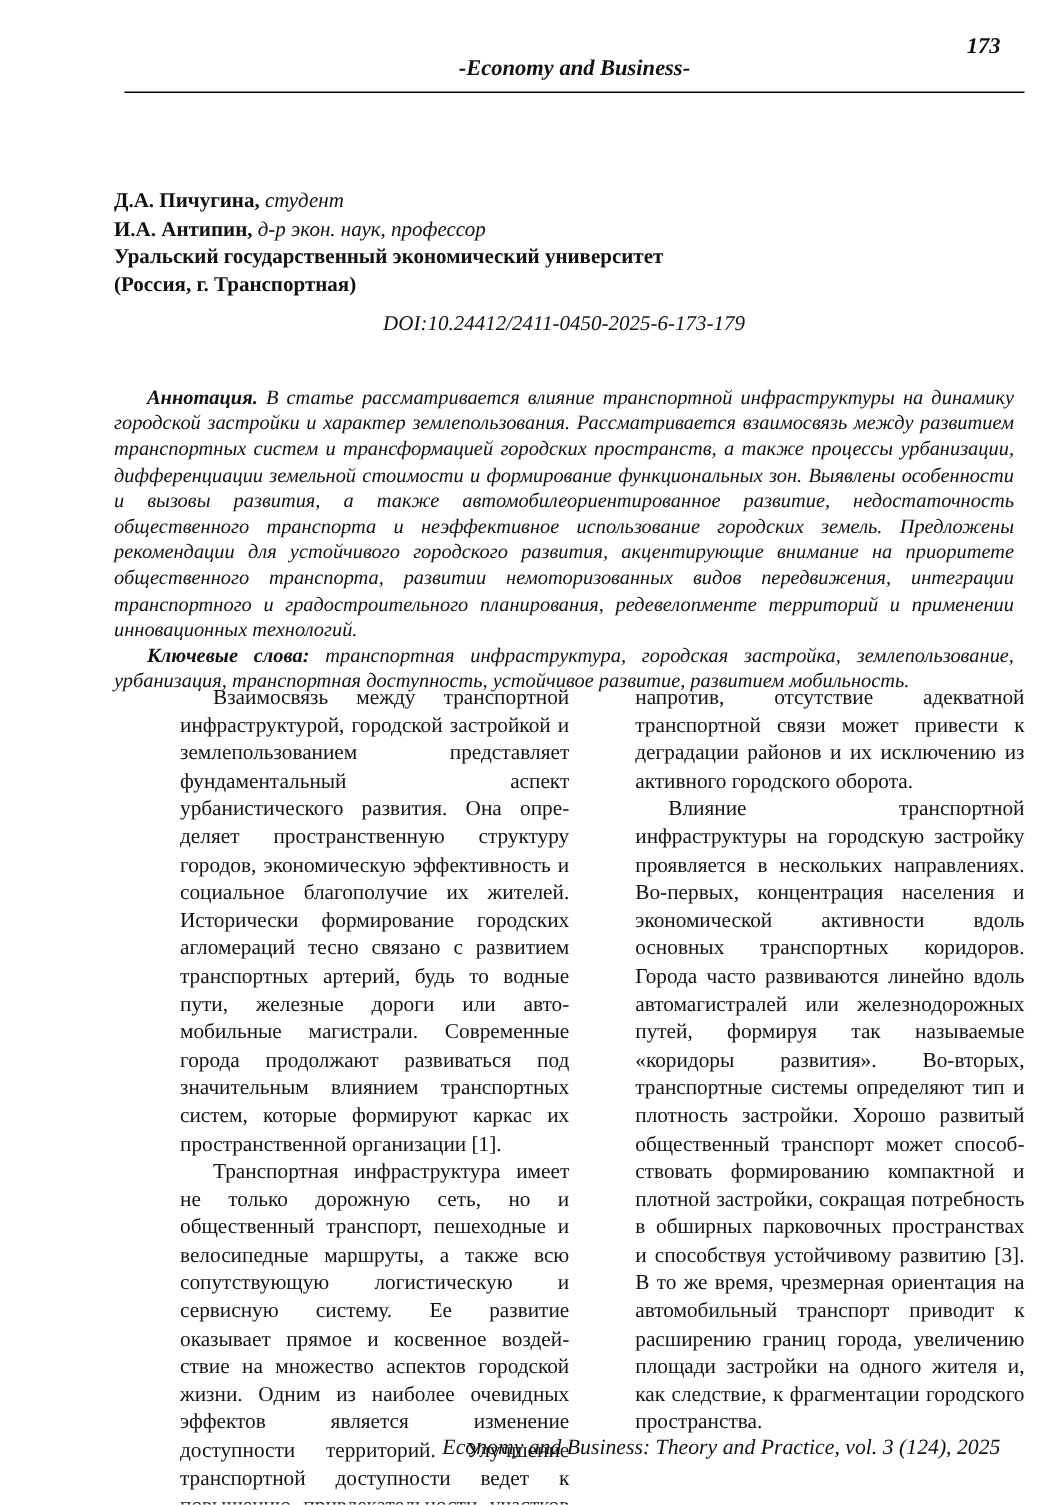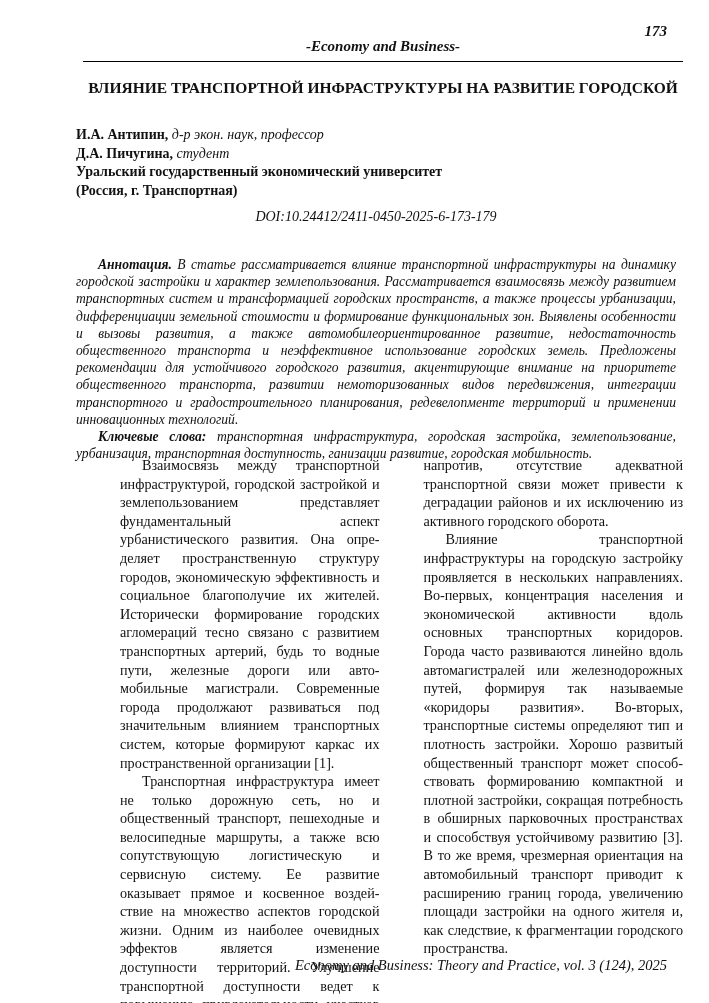--- a/index.html
+++ b/index.html
@@ -28,39 +28,38 @@
   .footer { position: absolute; top: 957px; right: 42px; font-size: 14.5px; font-style: italic; }
 </style>
 </head>
 <body>
 
 <div class="page-number">173</div>
 <div class="running-head">-Economy and Business-</div>
 <div class="rule"></div>
 
 <div class="title">
-  <div>ВЛИЯНИЕ ТРАНСПОРТНОЙ ИНФРАСТРУКТУРЫ НА РАЗВИТИЕ ГОРОДСКОЙ</div>
 </div>
 
 <div class="authors">
   <div>
-    <span class="name">И.А. Антипин,</span><span class="role"> д-р экон. наук, профессор</span>
+    <span class="name">Д.А. Пичугина,</span><span class="role"> студент</span>
   </div>
   <div>
-    <span class="name">Д.А. Пичугина,</span><span class="role"> студент</span>
+    <span class="name">И.А. Антипин,</span><span class="role"> д-р экон. наук, профессор</span>
   </div>
   <span class="aff">Уральский государственный экономический университет</span>
   <span class="aff">(Россия, г. Транспортная)</span>
 </div>
 
 <div class="doi">DOI:10.24412/2411-0450-2025-6-173-179</div>
 
 <div class="abstract">
   <p><span class="label">Аннотация.</span><span> В статье рассматривается влияние транспортной инфраструктуры на динамику городской застройки и характер землепользования. Рассматривается взаимосвязь между развитием транспортных систем и трансформацией городских пространств, а также процессы урбанизации, дифференциации земельной стоимости и формирование функциональных зон. Выявлены особенности и вызовы развития, а также автомобилеориентированное развитие, недостаточность общественного транспорта и неэффективное использование городских земель. Предложены рекомендации для устойчивого городского развития, акцентирующие внимание на приоритете общественного транспорта, развитии немоторизованных видов передвижения, интеграции транспортного и градостроительного планирования, редевелопменте территорий и применении инновационных технологий.</span></p>
-  <p><span class="label">Ключевые слова:</span><span> транспортная инфраструктура, городская застройка, землепользование, урбанизация, транспортная доступность, ганизации развитие, городская мобильность.</span></p>
+  <p><span class="label">Ключевые слова:</span><span> транспортная инфраструктура, городская застройка, землепользование, урбанизация, транспортная доступность, устойчивое развитие, развитием мобильность.</span></p>
 </div>
 
 <div class="columns">
   <div class="col">
     <p>Взаимосвязь между транспортной инфра­структурой, городской застройкой и земле­пользованием представляет фундаментальный аспект урбанистического развития. Она опре­деляет пространственную структуру городов, экономическую эффективность и социальное благополучие их жителей. Исторически фор­мирование городских агломераций тесно свя­зано с развитием транспортных артерий, будь то водные пути, железные дороги или авто­мобильные магистрали. Современные города продолжают развиваться под значительным влиянием транспортных систем, которые формируют каркас их пространственной ор­ганизации [1].</p>
     <p>Транспортная инфраструктура имеет не только дорожную сеть, но и общественный транспорт, пешеходные и велосипедные маршруты, а также всю сопутствующую ло­гистическую и сервисную систему. Ее разви­тие оказывает прямое и косвенное воздей­ствие на множество аспектов городской жиз­ни. Одним из наиболее очевидных эффектов является изменение доступности территорий. Улучшение транспортной доступности ведет к повышению привлекательности участков для строительства и развития бизнеса, что, в свою очередь, стимулирует рост стоимости земли и интенсификацию застройки [2]. И</p>
   </div>
   <div class="col">
     <p class="cont">напротив, отсутствие адекватной транспорт­ной связи может привести к деградации райо­нов и их исключению из активного городско­го оборота.</p>
     <p>Влияние транспортной инфраструктуры на городскую застройку проявляется в несколь­ких направлениях. Во-первых, концентрация населения и экономической активности вдоль основных транспортных коридоров. Города часто развиваются линейно вдоль автомаги­стралей или железнодорожных путей, форми­руя так называемые «коридоры развития». Во-вторых, транспортные системы определя­ют тип и плотность застройки. Хорошо разви­тый общественный транспорт может способ­ствовать формированию компактной и плот­ной застройки, сокращая потребность в об­ширных парковочных пространствах и спо­собствуя устойчивому развитию [3]. В то же время, чрезмерная ориентация на автомо­бильный транспорт приводит к расширению границ города, увеличению площади застрой­ки на одного жителя и, как следствие, к фраг­ментации городского пространства.</p>

